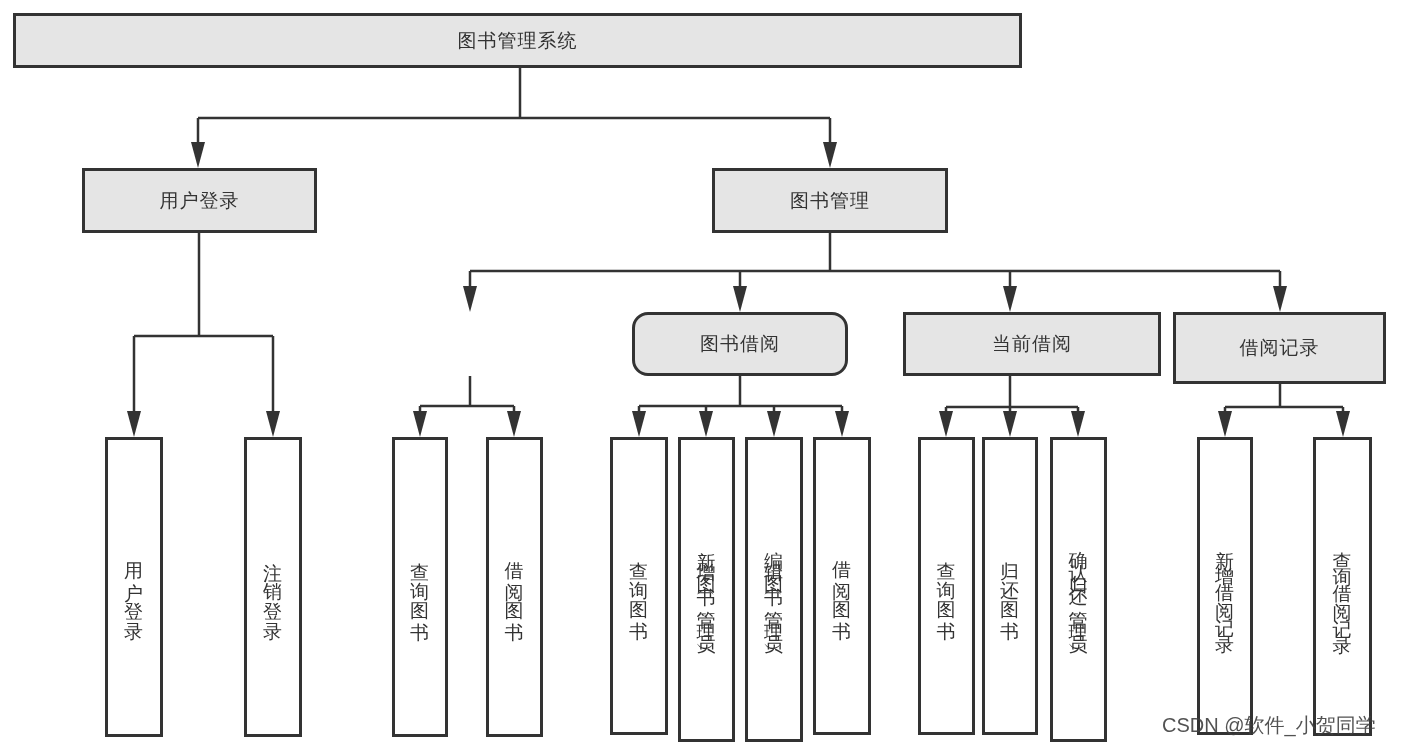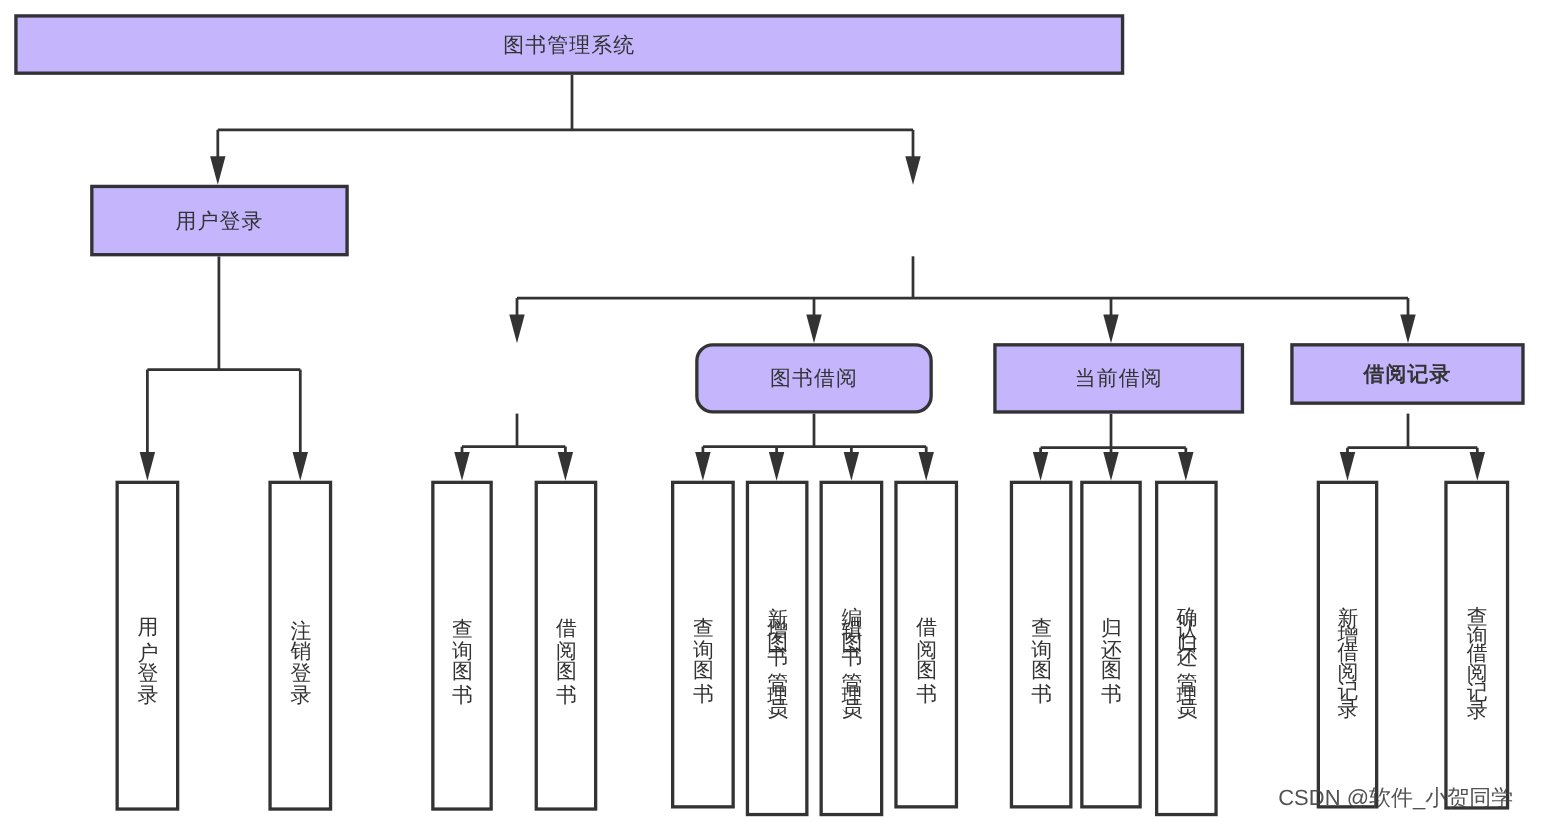--- a/index.html
+++ b/index.html
@@ -8,21 +8,21 @@
     width:1405px;height:747px;
     background:#ffffff;
     font-family:"Liberation Sans", sans-serif;
     overflow:hidden;
   }
   #wires{position:absolute;left:0;top:0;width:1405px;height:747px;}
   .node{
     position:absolute;
     box-sizing:border-box;
     border:3px solid #333333;
-    background:#c4b5fd;
+    background:#e5e5e5;
     display:flex;align-items:center;justify-content:center;
     font-size:19px;color:#333333;
     letter-spacing:1px;
     z-index:2;
   }
   .leaf{
     position:absolute;
     box-sizing:border-box;
     border:3px solid #333333;
     background:#ffffff;
@@ -37,22 +37,22 @@
   }
   .sp4{letter-spacing:20px;}
   .sp6{letter-spacing:17px;}
   .sp9{letter-spacing:12px;}
   
   .n-root{left:13px;top:13px;width:1009px;height:55px;}
   .n-l1a{left:82px;top:168px;width:235px;height:65px;}
   .n-l1b{left:712px;top:168px;width:236px;height:65px;}
   .n-l2a{left:362px;top:312px;width:216px;height:64px;}
   .n-l2b{left:632px;top:312px;width:216px;height:64px;border-radius:16px;}
-  .n-l2c{left:903px;top:312px;width:228px;height:64px;}
-  .n-l2d{left:1173px;top:312px;width:213px;height:56px;font-weight:bold;}
+  .n-l2c{left:903px;top:312px;width:258px;height:64px;}
+  .n-l2d{left:1173px;top:312px;width:213px;height:72px;}
   .lf1{left:105px;top:437px;width:58px;height:300px;}
   .lf2{left:244px;top:437px;width:58px;height:300px;}
   .lf3{left:392px;top:437px;width:56px;height:300px;}
   .lf4{left:486px;top:437px;width:57px;height:300px;}
   .lf5{left:610px;top:437px;width:58px;height:298px;}
   .lf6{left:678px;top:437px;width:57px;height:305px;}
   .lf7{left:745px;top:437px;width:58px;height:305px;}
   .lf8{left:813px;top:437px;width:58px;height:298px;}
   .lf9{left:918px;top:437px;width:57px;height:298px;}
   .lf10{left:982px;top:437px;width:56px;height:298px;}
@@ -136,20 +136,21 @@
       <polygon points="1003,411 1017,411 1010,437"></polygon>
       <polygon points="1071,411 1085,411 1078,437"></polygon>
       <polygon points="1218,411 1232,411 1225,437"></polygon>
       <polygon points="1336,411 1350,411 1343,437"></polygon>
     </g>
   </svg>
 
   <div class="node n-root">图书管理系统</div>
 
   <div class="node n-l1a">用户登录</div>
+  <div class="node n-l1b">图书管理</div>
 
   <div class="node n-l2b">图书借阅</div>
   <div class="node n-l2c">当前借阅</div>
   <div class="node n-l2d">借阅记录</div>
 
   <div class="leaf lf1">
     <span class="sp4">用户登录</span>
   </div>
   <div class="leaf lf2">
     <span class="sp4">注销登录</span>

